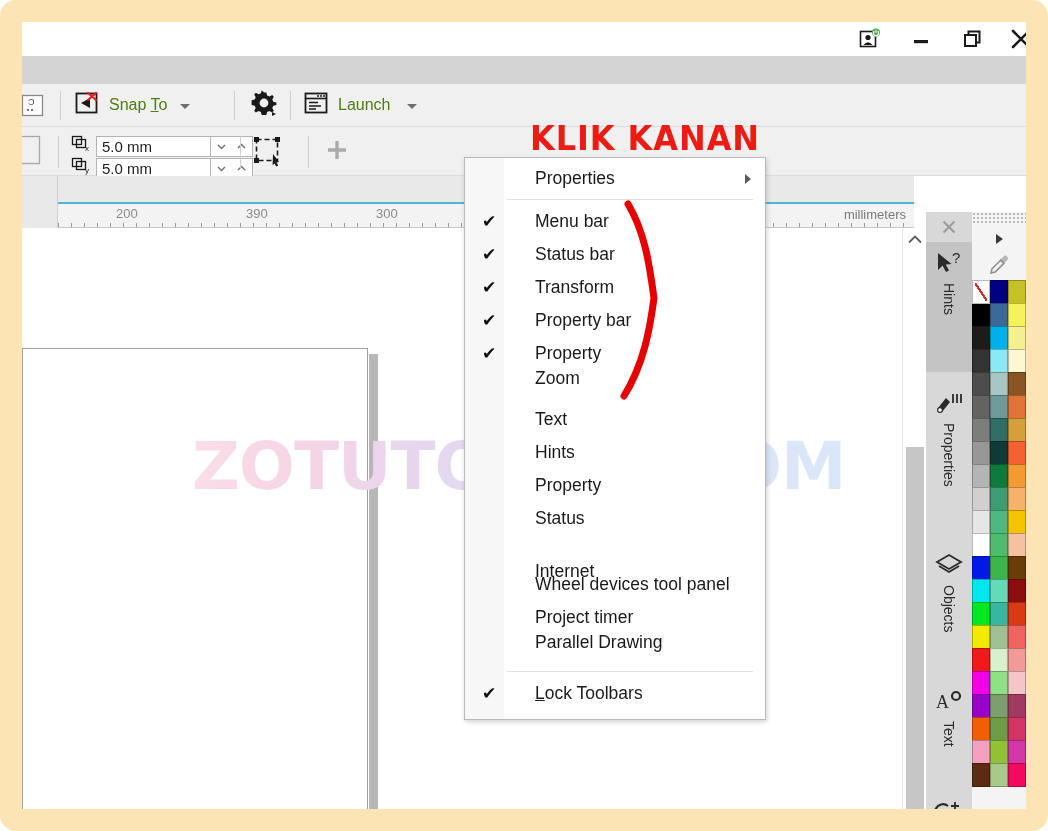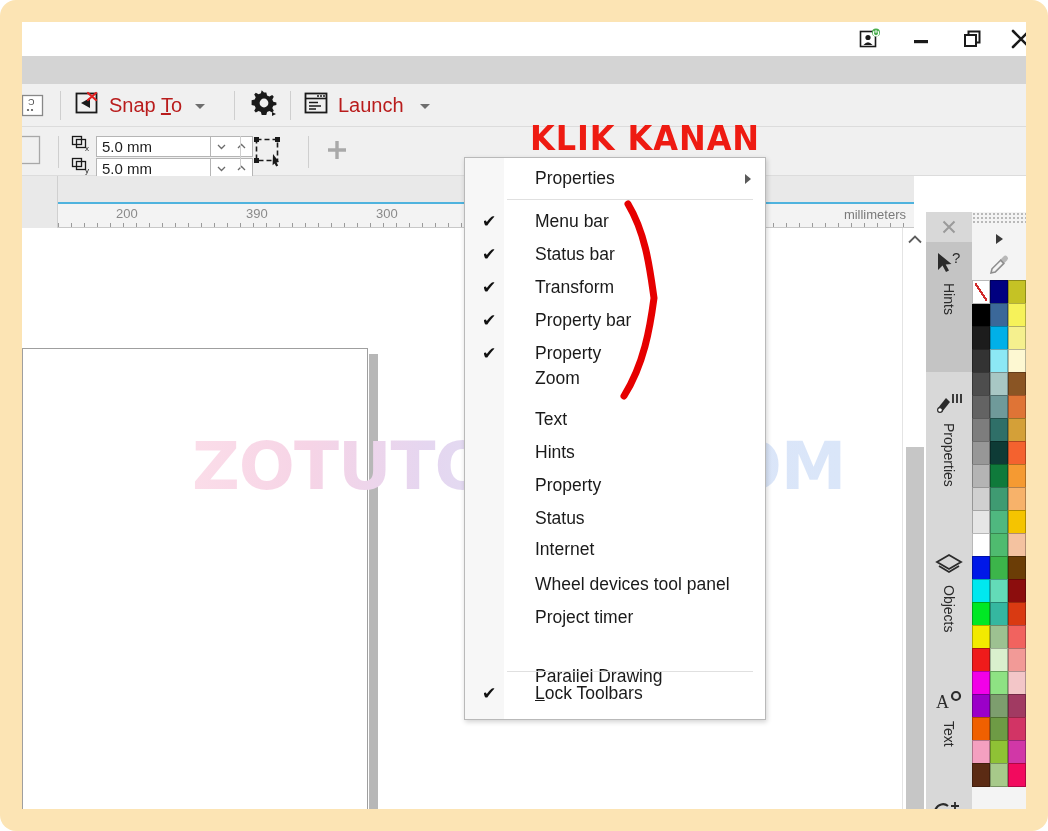--- a/index.html
+++ b/index.html
@@ -50,21 +50,21 @@
     background:#f0f0f0; border-bottom:1px solid #dcdcdc;
   }
   #toolbar2{
     position:absolute; left:0; top:105px; width:1004px; height:49px;
     background:#f0f0f0; border-bottom:1px solid #dcdcdc;
   }
   .tb-sep{
     position:absolute; top:7px; width:1px; height:29px; background:#cfcfcf;
   }
   .tb-item{ position:absolute; display:flex; align-items:center; height:34px; }
-  .tb-label{ font-size:20px; color:#b91c1c; }
+  .tb-label{ font-size:16px; color:#4d7c0f; }
   .tb-label u{ text-decoration:underline; }
   .caret{
     width:0;height:0;border-left:5px solid transparent;border-right:5px solid transparent;
     border-top:5px solid #6e6e6e;
   }
   .icon-box{ display:inline-block; }
 
   
   .spin-row{ position:absolute; display:flex; align-items:center; }
   .spin-field{
@@ -663,30 +663,30 @@
           </div>
           <div class="ctx-item" style="top: 278px;">
             <span class="ctx-text">Hints</span>
           </div>
           <div class="ctx-item" style="top: 311px;">
             <span class="ctx-text">Property</span>
           </div>
           <div class="ctx-item" style="top: 344px;">
             <span class="ctx-text">Status</span>
           </div>
-          <div class="ctx-item" style="top: 375px; text-align: center;">
+          <div class="ctx-item" style="top: 397px; text-align: center;">
             <span class="ctx-text">Internet</span>
           </div>
           <div class="ctx-item" style="top: 410px;">
             <span class="ctx-text">Wheel devices tool panel</span>
           </div>
           <div class="ctx-item" style="top: 443px;">
             <span class="ctx-text">Project timer</span>
           </div>
-          <div class="ctx-item" style="top: 502px;">
+          <div class="ctx-item" style="top: 468px;">
             <span class="ctx-text">Parallel Drawing</span>
           </div>
           <div class="ctx-sep" style="top: 513px;"></div>
           <div class="ctx-item" style="top: 519px;">
             <span class="ctx-check">✔</span>
             <span class="ctx-text"><u>L</u>ock Toolbars</span>
           </div>
         </div>
   </div>
 

